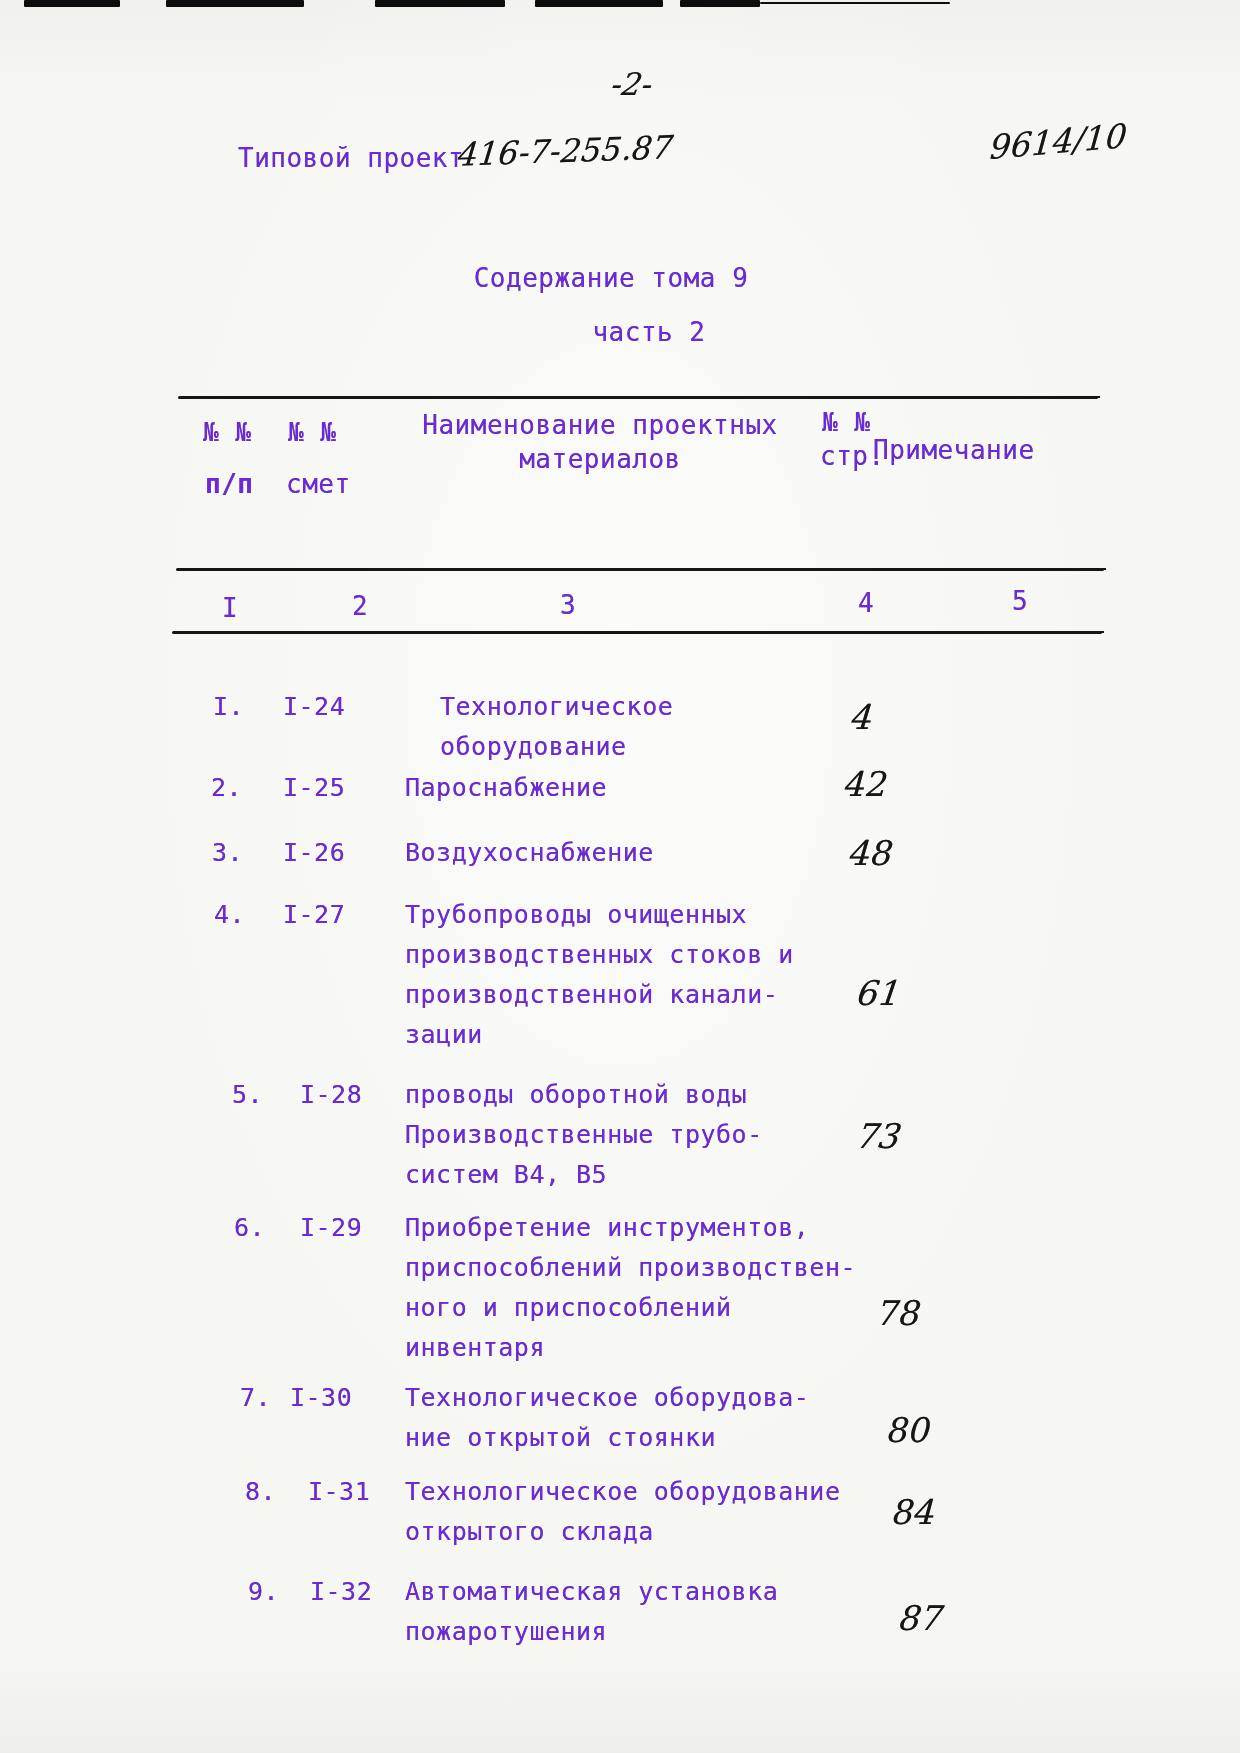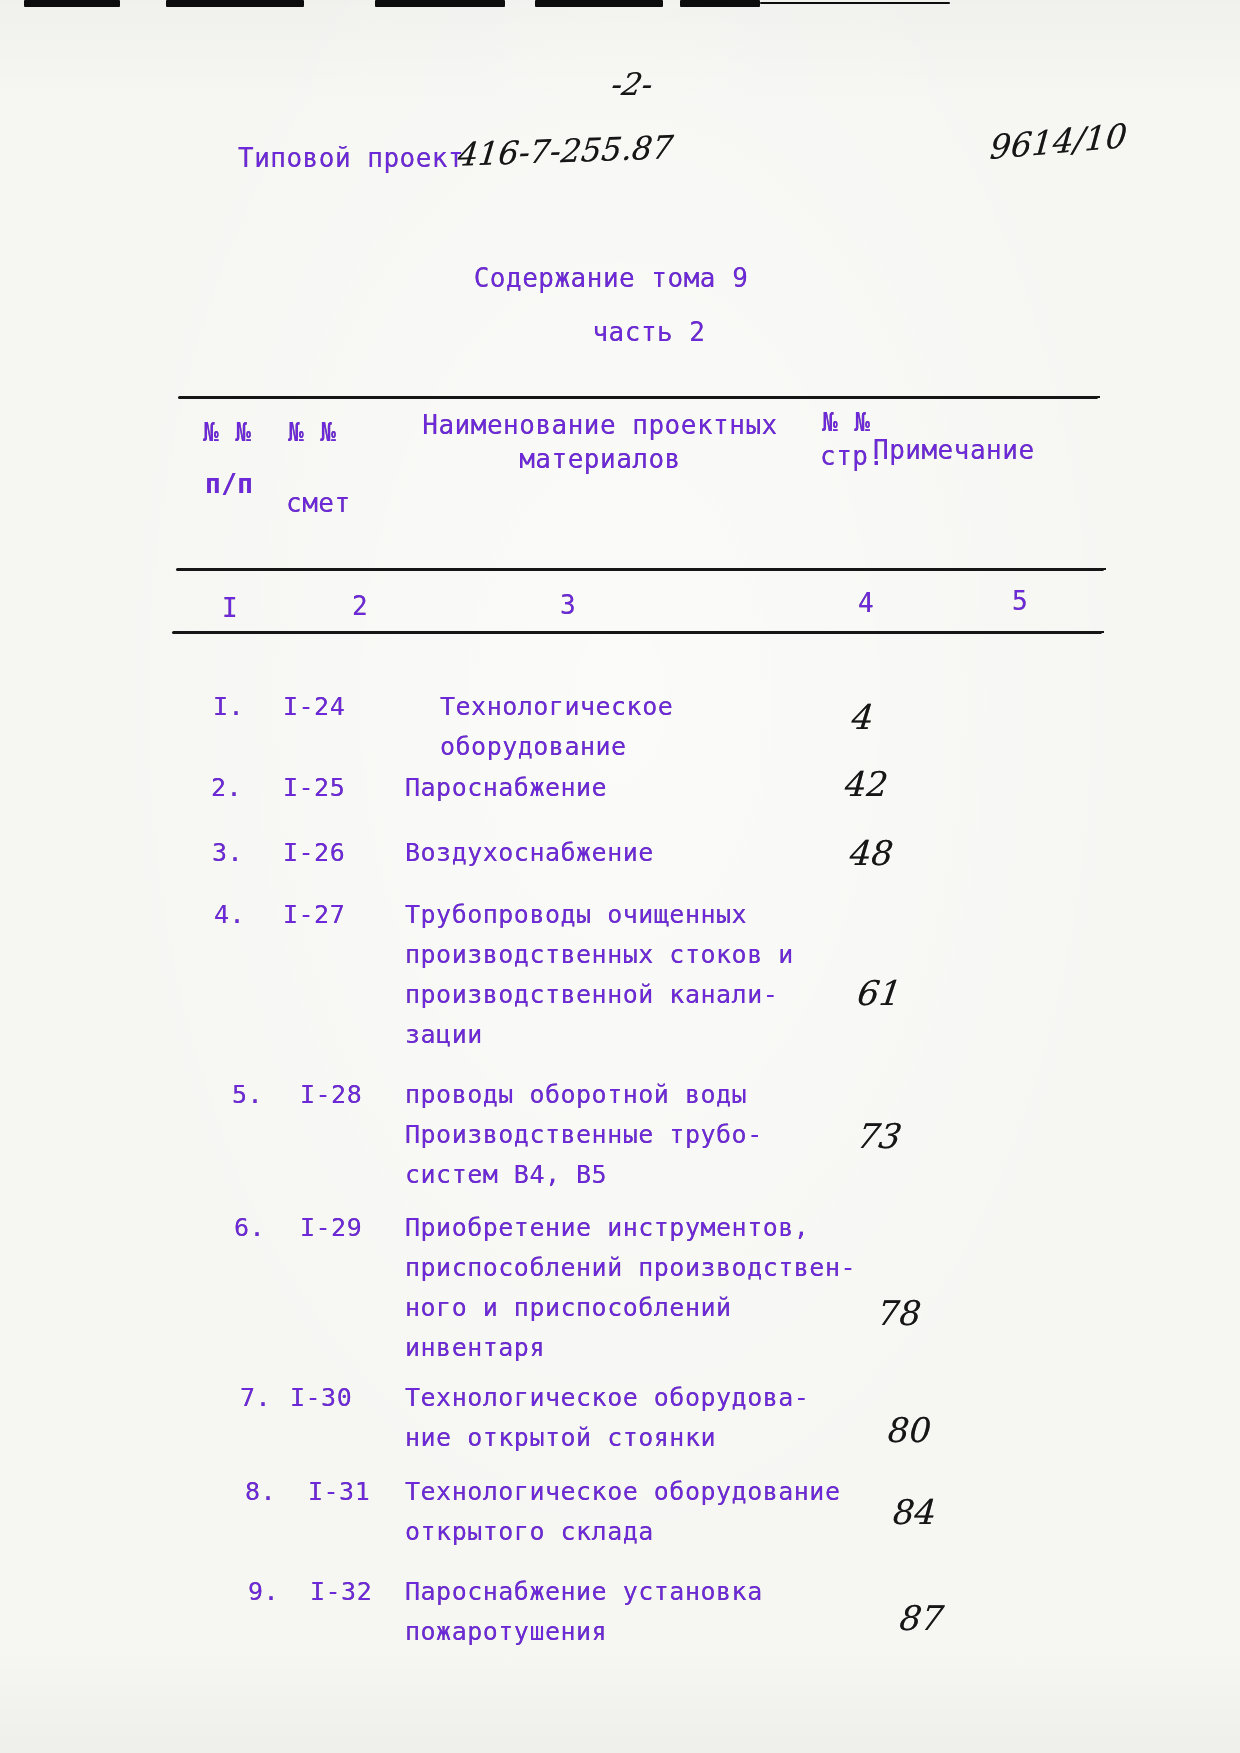--- a/index.html
+++ b/index.html
@@ -60,21 +60,21 @@
 
 <div class="rule" style="left:178px;top:396px;width:920px;"></div>
 <div class="rule" style="left:176px;top:568px;width:928px;"></div>
 <div class="rule" style="left:172px;top:631px;width:930px;"></div>
 
 <div>
   <div class="abs tw" style="left:203px;top:412px;">№ №</div>
   <div class="abs tw" style="left:205px;top:464px;font-weight:bold;">п/п</div>
 
   <div class="abs tw" style="left:288px;top:412px;">№ №</div>
-  <div class="abs tw" style="left:286px;top:483px;">смет</div>
+  <div class="abs tw" style="left:286px;top:464px;">смет</div>
 
   <div class="abs tw hdr-center" style="left:415px;top:408px;width:370px;line-height:34px;">Наименование проектных</div>
   <div class="abs tw hdr-center" style="left:415px;top:442px;width:370px;line-height:34px;">материалов</div>
 
   <div class="abs tw" style="left:822px;top:402px;">№ №</div>
   <div class="abs tw" style="left:820px;top:436px;">стр.</div>
 
   <div class="abs tw" style="left:873px;top:430px;">Примечание</div>
 </div>
 
@@ -131,16 +131,16 @@
   </div>
     <div class="row" style="position: absolute; left: 0px; top: 1472px;">
     <span class="cell tw small num" style="left: 245px; top: 0px;">8.</span>
     <span class="cell tw small est" style="left: 308px; top: 0px;">I-31</span>
     <span class="cell tw small desc" style="left: 405px; top: 0px;"><span class="desc-line">Технологическое оборудование</span><span class="desc-line">открытого склада</span></span>
     <span class="cell hand page" style="font-size: 34px; left: 893px; top: 20px; transform: skewX(-4deg);">84</span>
   </div>
     <div class="row" style="position: absolute; left: 0px; top: 1572px;">
     <span class="cell tw small num" style="left: 248px; top: 0px;">9.</span>
     <span class="cell tw small est" style="left: 310px; top: 0px;">I-32</span>
-    <span class="cell tw small desc" style="left: 405px; top: 0px;"><span class="desc-line">Пароснабжение установка</span><span class="desc-line">пожаротушения</span></span>
+    <span class="cell tw small desc" style="left: 405px; top: 0px;"><span class="desc-line">Автоматическая установка</span><span class="desc-line">пожаротушения</span></span>
     <span class="cell hand page" style="font-size: 34px; left: 900px; top: 26px; transform: skewX(-7deg);">87</span>
   </div>
   </div>
 
 </body></html>

